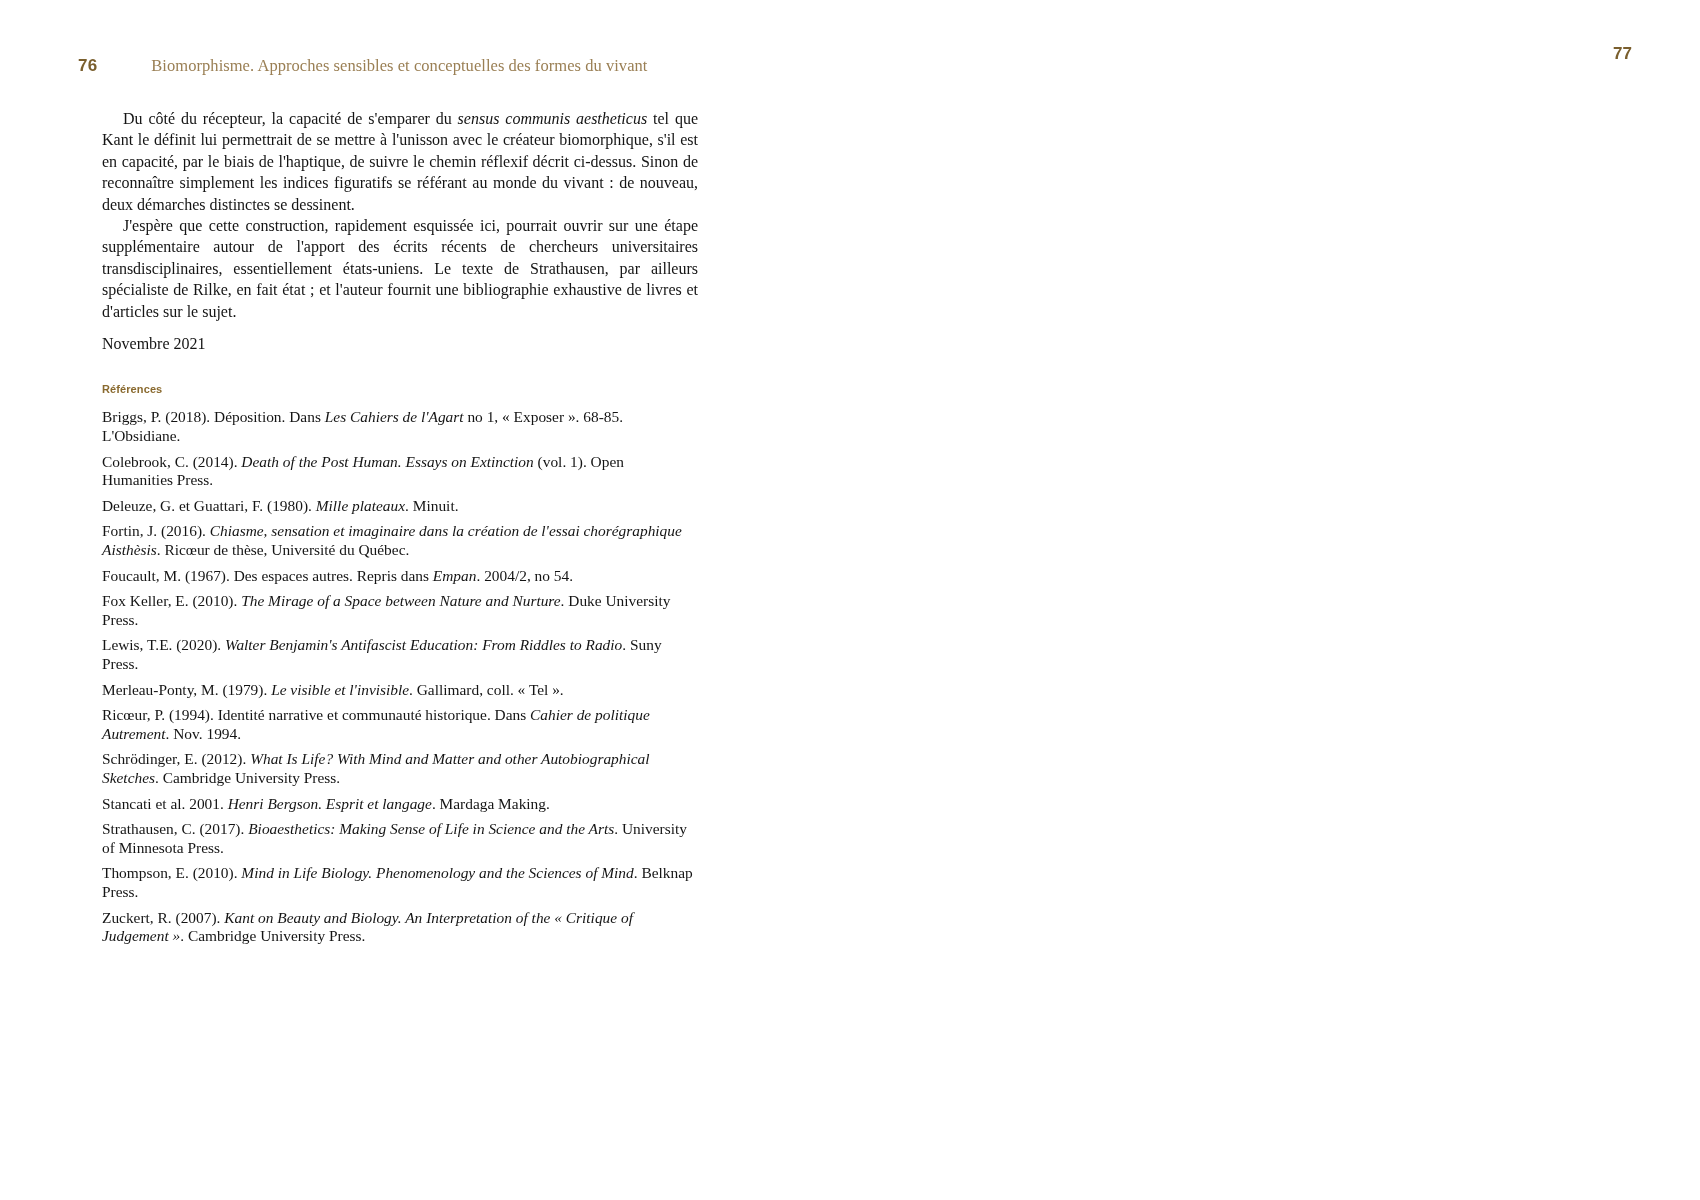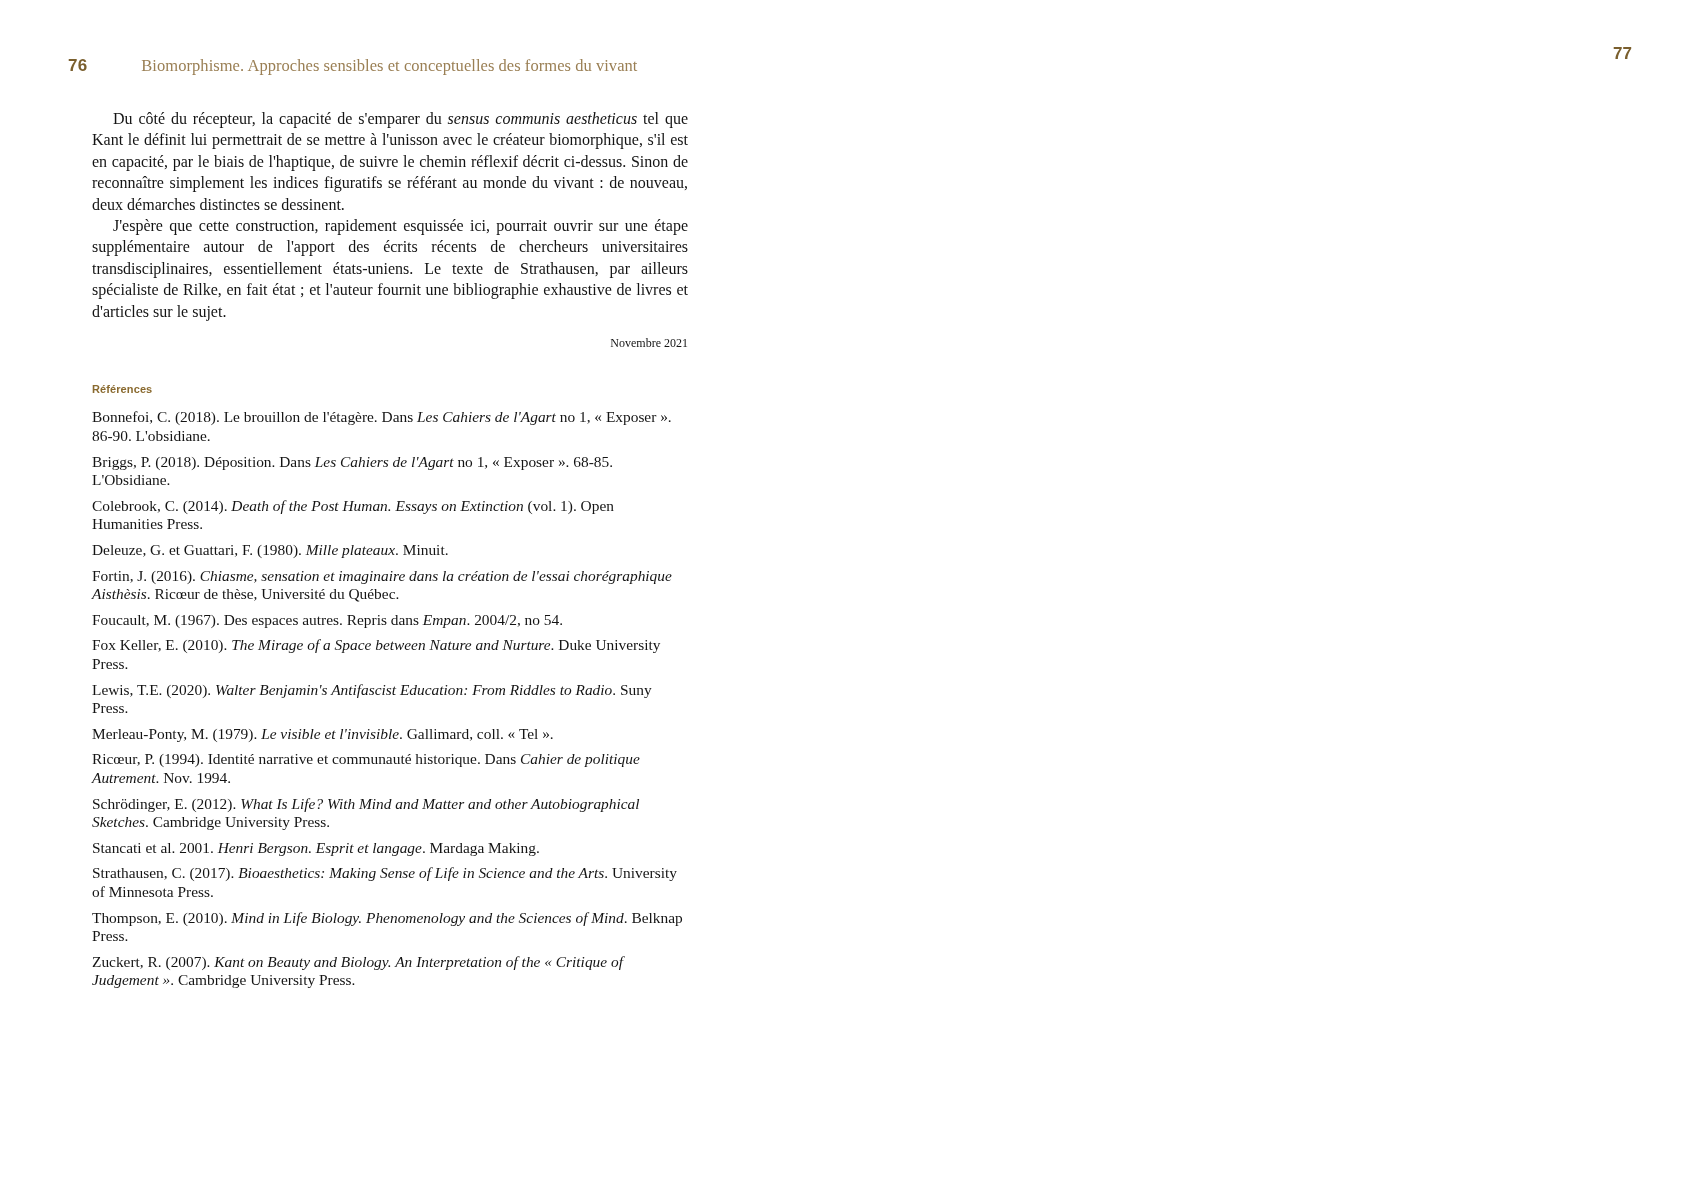--- a/index.html
+++ b/index.html
@@ -22,21 +22,21 @@
     display: flex;
   }
 
   
   .page {
     position: relative;
     width: 850px;
     height: 1200px;
     box-sizing: border-box;
   }
-  .page-left  { padding: 12px; }
+  .page-left  { padding: 12px; margin-left: 10px; }
   .page-right { padding: 0; }
 
   
   .runhead {
     position: absolute;
     top: 56px;
     height: 24px;
     display: flex;
     align-items: baseline;
   }
@@ -80,22 +80,21 @@
     text-align: justify;
     text-indent: 21px;
     hyphens: none;
     color: #141414;
   }
   .para + .para { margin-top: 0; }
   .para i, .para em { font-style: italic; }
 
   .signoff {
     margin-top: 11px;
-    text-align: right;
-    font-size: 12px;
+    font-size: 16px;
     line-height: 21.4px;
     color: #141414;
   }
 
   .ref-heading {
     margin: 29px 0 13px 0;
     font-family: "Liberation Sans", sans-serif;
     font-weight: bold;
     font-size: 11px;
     color: #8a6a2f;
@@ -133,21 +132,20 @@
       <div id="paragraphs">
           <p class="para"><span>Du côté du récepteur, la capacité de s'emparer du </span><em>sensus communis aestheticus</em><span> tel que Kant le définit lui permettrait de se mettre à l'unisson avec le créateur biomorphique, s'il est en capacité, par le biais de l'haptique, de suivre le chemin réflexif décrit ci-dessus. Sinon de reconnaître simplement les indices figuratifs se référant au monde du vivant : de nouveau, deux démarches distinctes se dessinent.</span></p>
           <p class="para"><span>J'espère que cette construction, rapidement esquissée ici, pourrait ouvrir sur une étape supplémentaire autour de l'apport des écrits récents de chercheurs universitaires transdisciplinaires, essentiellement états-uniens. Le texte de Strathausen, par ailleurs spécialiste de Rilke, en fait état ; et l'auteur fournit une bibliographie exhaustive de livres et d'articles sur le sujet.</span></p>
         </div>
 
       <div class="signoff">Novembre 2021</div>
 
       <h2 class="ref-heading">Références</h2>
 
       <ul class="ref-list" id="ref-list">
-          <li class="ref-item"><span>Bonnefoi, C. (2018). Le brouillon de l'étagère. Dans </span><em>Les Cahiers de l'Agart</em><span> no 1, « Exposer ». 86-90. L'obsidiane.</span></li>
           <li class="ref-item"><span>Briggs, P. (2018). Déposition. Dans </span><em>Les Cahiers de l'Agart</em><span> no 1, « Exposer ». 68-85. L'Obsidiane.</span></li>
           <li class="ref-item"><span>Colebrook, C. (2014). </span><em>Death of the Post Human. Essays on Extinction</em><span> (vol. 1). Open Humanities Press.</span></li>
           <li class="ref-item"><span>Deleuze, G. et Guattari, F. (1980). </span><em>Mille plateaux</em><span>. Minuit.</span></li>
           <li class="ref-item"><span>Fortin, J. (2016). </span><em>Chiasme, sensation et imaginaire dans la création de l'essai chorégraphique Aisthèsis</em><span>. Ricœur de thèse, Université du Québec.</span></li>
           <li class="ref-item"><span>Foucault, M. (1967). Des espaces autres. Repris dans </span><em>Empan</em><span>. 2004/2, no 54.</span></li>
           <li class="ref-item"><span>Fox Keller, E. (2010). </span><em>The Mirage of a Space between Nature and Nurture</em><span>. Duke University Press.</span></li>
           <li class="ref-item"><span>Lewis, T.E. (2020). </span><em>Walter Benjamin's Antifascist Education: From Riddles to Radio</em><span>. Suny Press.</span></li>
           <li class="ref-item"><span>Merleau-Ponty, M. (1979). </span><em>Le visible et l'invisible</em><span>. Gallimard, coll. « Tel ».</span></li>
           <li class="ref-item"><span>Ricœur, P. (1994). Identité narrative et communauté historique. Dans </span><em>Cahier de politique Autrement</em><span>. Nov. 1994.</span></li>
           <li class="ref-item"><span>Schrödinger, E. (2012). </span><em>What Is Life? With Mind and Matter and other Autobiographical Sketches</em><span>. Cambridge University Press.</span></li>

